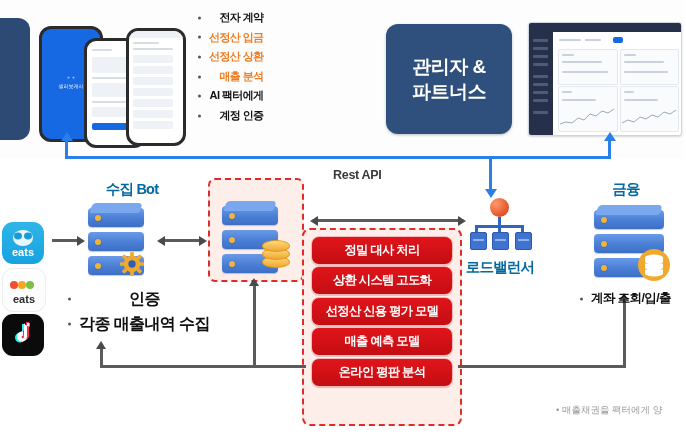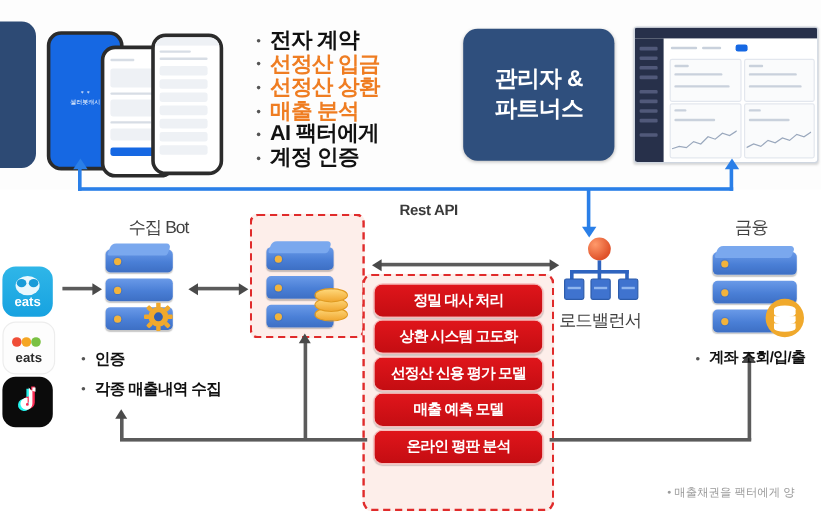--- a/index.html
+++ b/index.html
@@ -44,34 +44,34 @@
   .dash-sitem{position:absolute;left:4px;width:15px;height:3px;background:#51597a;border-radius:1px;}
   .dash-card{position:absolute;background:#fafbfc;border:1px solid #e3e7ee;border-radius:2px;}
   .dash-tl{position:absolute;background:#c9d1dc;height:2px;border-radius:1px;}
   .dash-chip{position:absolute;background:#1668e3;border-radius:2px;width:10px;height:6px;}
   svg.spark{position:absolute;}
 
   
   .bullets{position:absolute;}
   .bullets li{list-style:none;position:relative;padding-left:13px;font-weight:bold;letter-spacing:-0.6px;}
   .bullets li:before{content:"";position:absolute;left:2px;top:50%;width:3px;height:3px;background:#555;border-radius:50%;transform:translateY(-50%);}
-  #top-bullets{left:196px;top:8px;margin:16px;padding:0;font-size:18px;line-height:19.6px;color:#111;}
+  #top-bullets{left:196px;top:8px;margin:0;padding:0;font-size:11px;line-height:19.6px;color:#111;text-align:right;}
   #top-bullets li.hl{color:#ef7d22;}
-  #bot-left-bullets{left:66px;top:286px;margin:0;padding:0;font-size:13px;line-height:25px;color:#111;}
+  #bot-left-bullets{left:66px;top:286px;margin:0;padding:0;font-size:16px;line-height:25px;color:#111;text-align:center;}
   #bot-right-bullets{left:578px;top:286px;margin:0;padding:0;font-size:12.5px;line-height:25px;color:#111;white-space:nowrap;}
 
   
   .bus{position:absolute;left:65px;top:156px;width:546px;height:3px;background:#2a7fe8;}
   .bus-arm{position:absolute;width:3px;background:#2a7fe8;}
   .arr-up{position:absolute;width:0;height:0;border-left:6px solid transparent;border-right:6px solid transparent;border-bottom:9px solid #2a7fe8;}
   .arr-dn{position:absolute;width:0;height:0;border-left:6px solid transparent;border-right:6px solid transparent;border-top:9px solid #2a7fe8;}
   .rest-lbl{position:absolute;left:333px;top:168px;font-size:12.5px;color:#3a3a3a;letter-spacing:-0.3px;font-weight:bold;}
 
   
-  .node-lbl{position:absolute;font-weight:normal;font-size:14.5px;color:#404040;letter-spacing:-0.8px;text-align:center;}
+  .node-lbl{position:absolute;font-weight:bold;font-size:14.5px;color:#0369a1;letter-spacing:-0.8px;text-align:center;}
 
   
   .server{position:absolute;width:56px;height:72px;}
   .srv-slab{position:absolute;left:0;width:56px;height:19px;background:linear-gradient(180deg,#6a9ae8 0%,#4a7fd6 55%,#3d6fc4 100%);border-radius:4px;box-shadow:0 1px 1px rgba(0,0,0,.22);}
   .srv-top{position:absolute;left:3px;top:-5px;width:50px;height:10px;background:#7aa8ee;border-radius:4px 4px 2px 2px;transform:skewX(-20deg);}
   .srv-dot{position:absolute;left:7px;top:7px;width:6px;height:6px;border-radius:50%;background:#f2b33c;box-shadow:0 0 0 1px rgba(0,0,0,.07);}
   .coins{position:absolute;width:26px;height:26px;}
   .coin{position:absolute;left:0;width:26px;height:10px;border-radius:50%;background:linear-gradient(180deg,#ffd87a,#f0a832);border:1px solid #e09a20;}
   .gear{position:absolute;width:24px;height:24px;}
 

